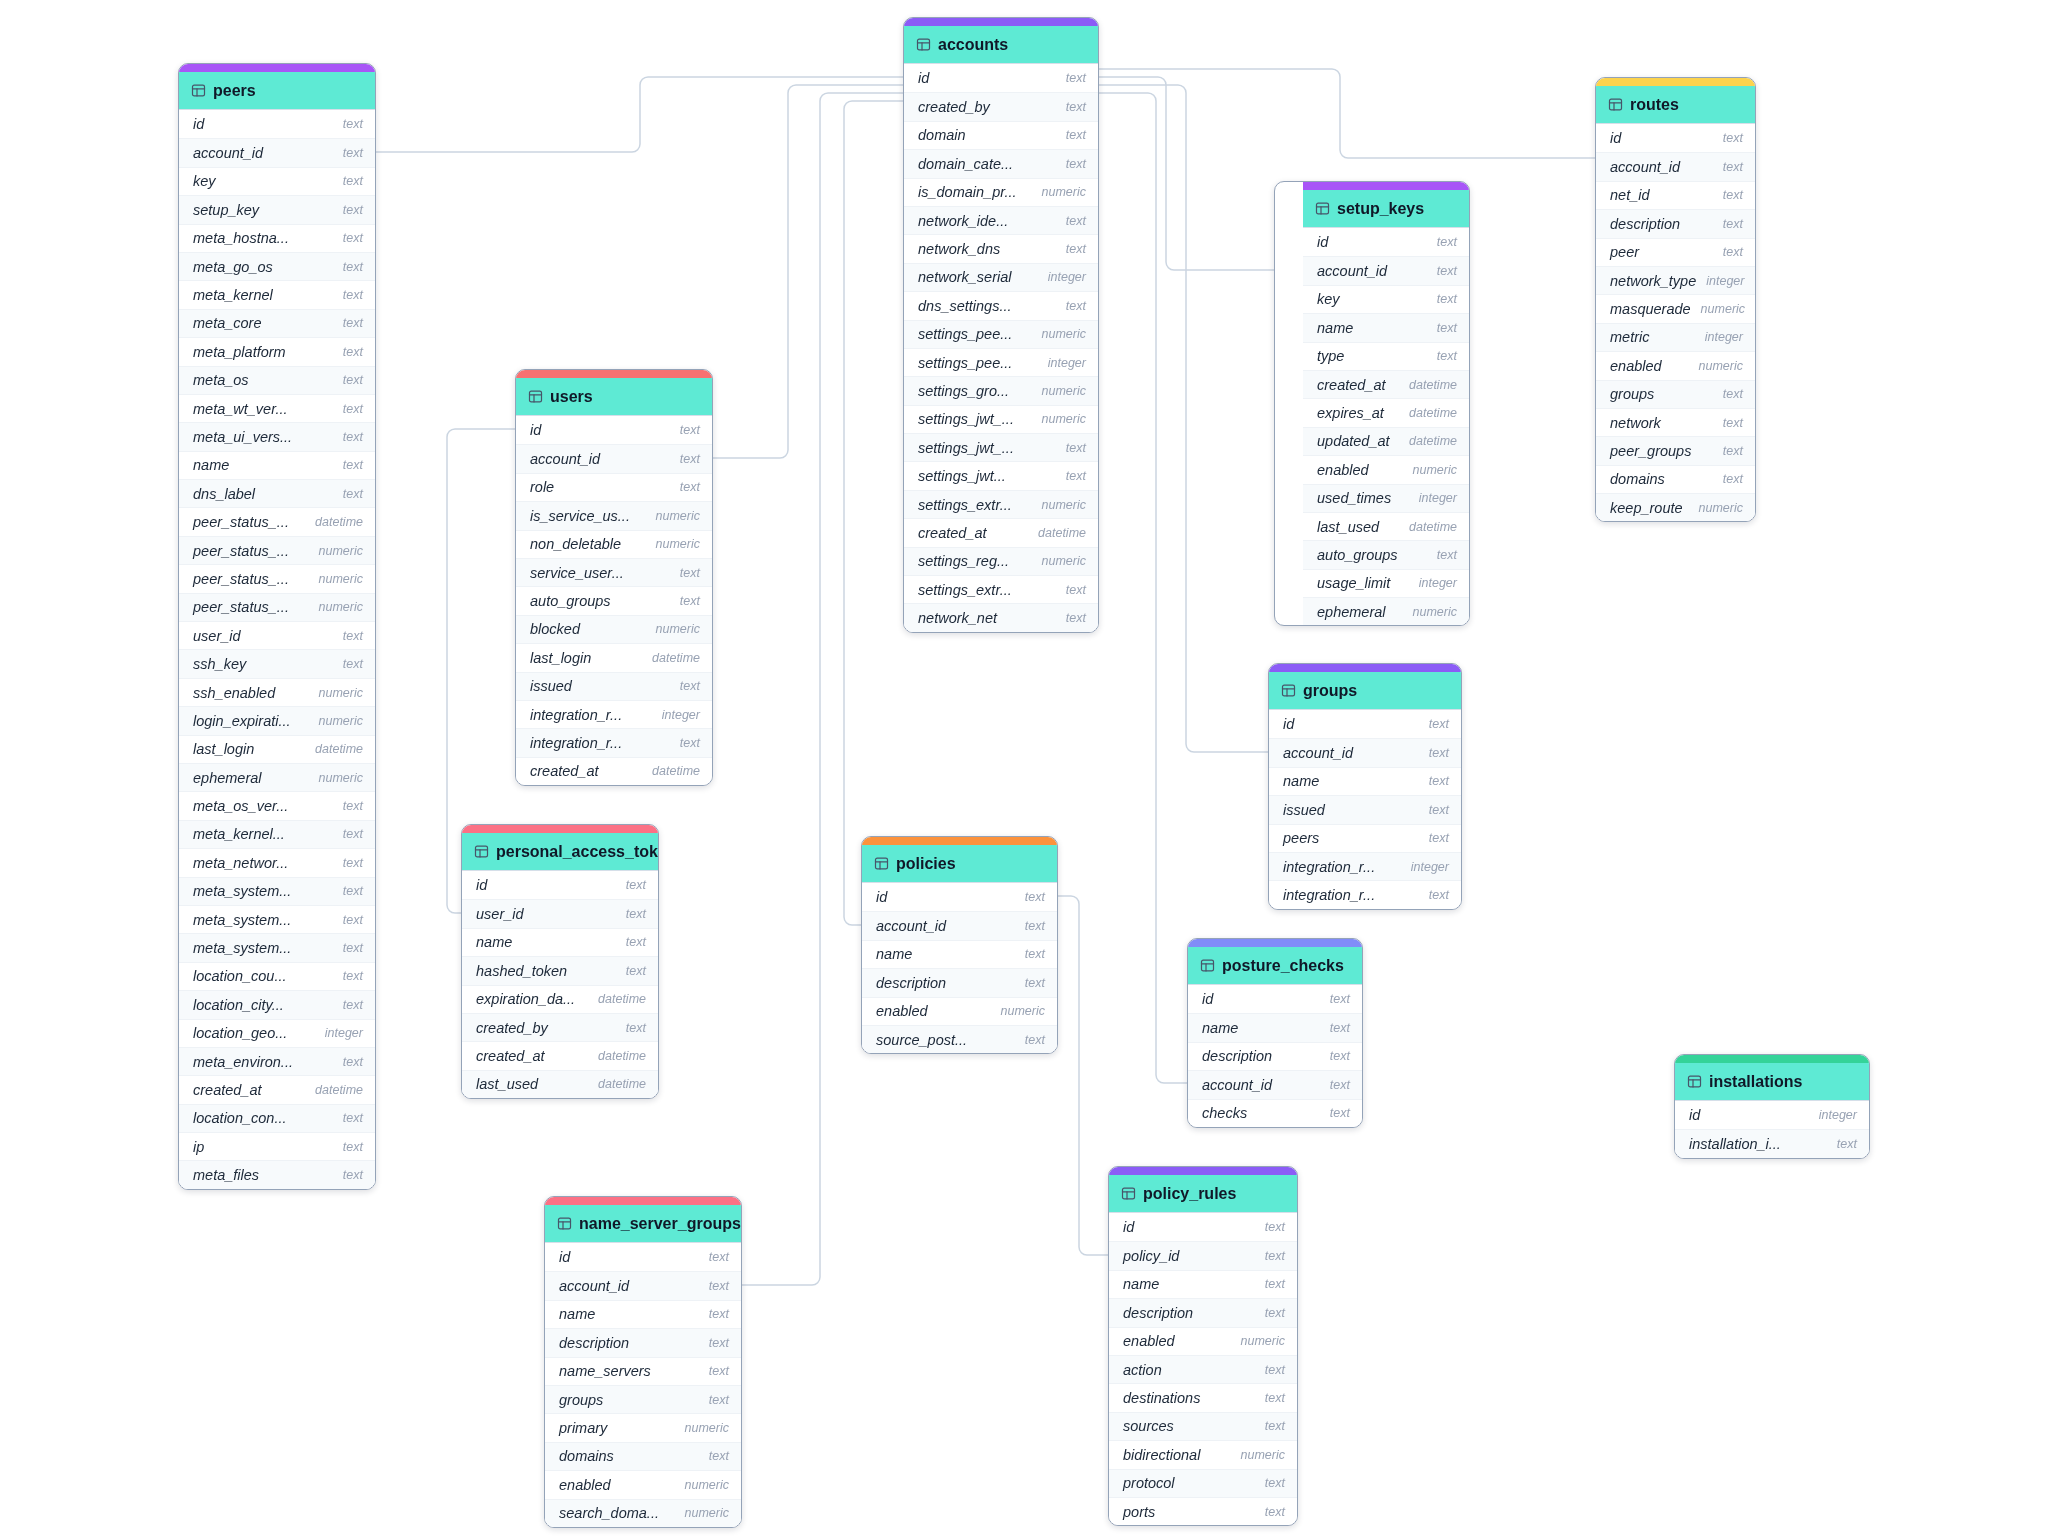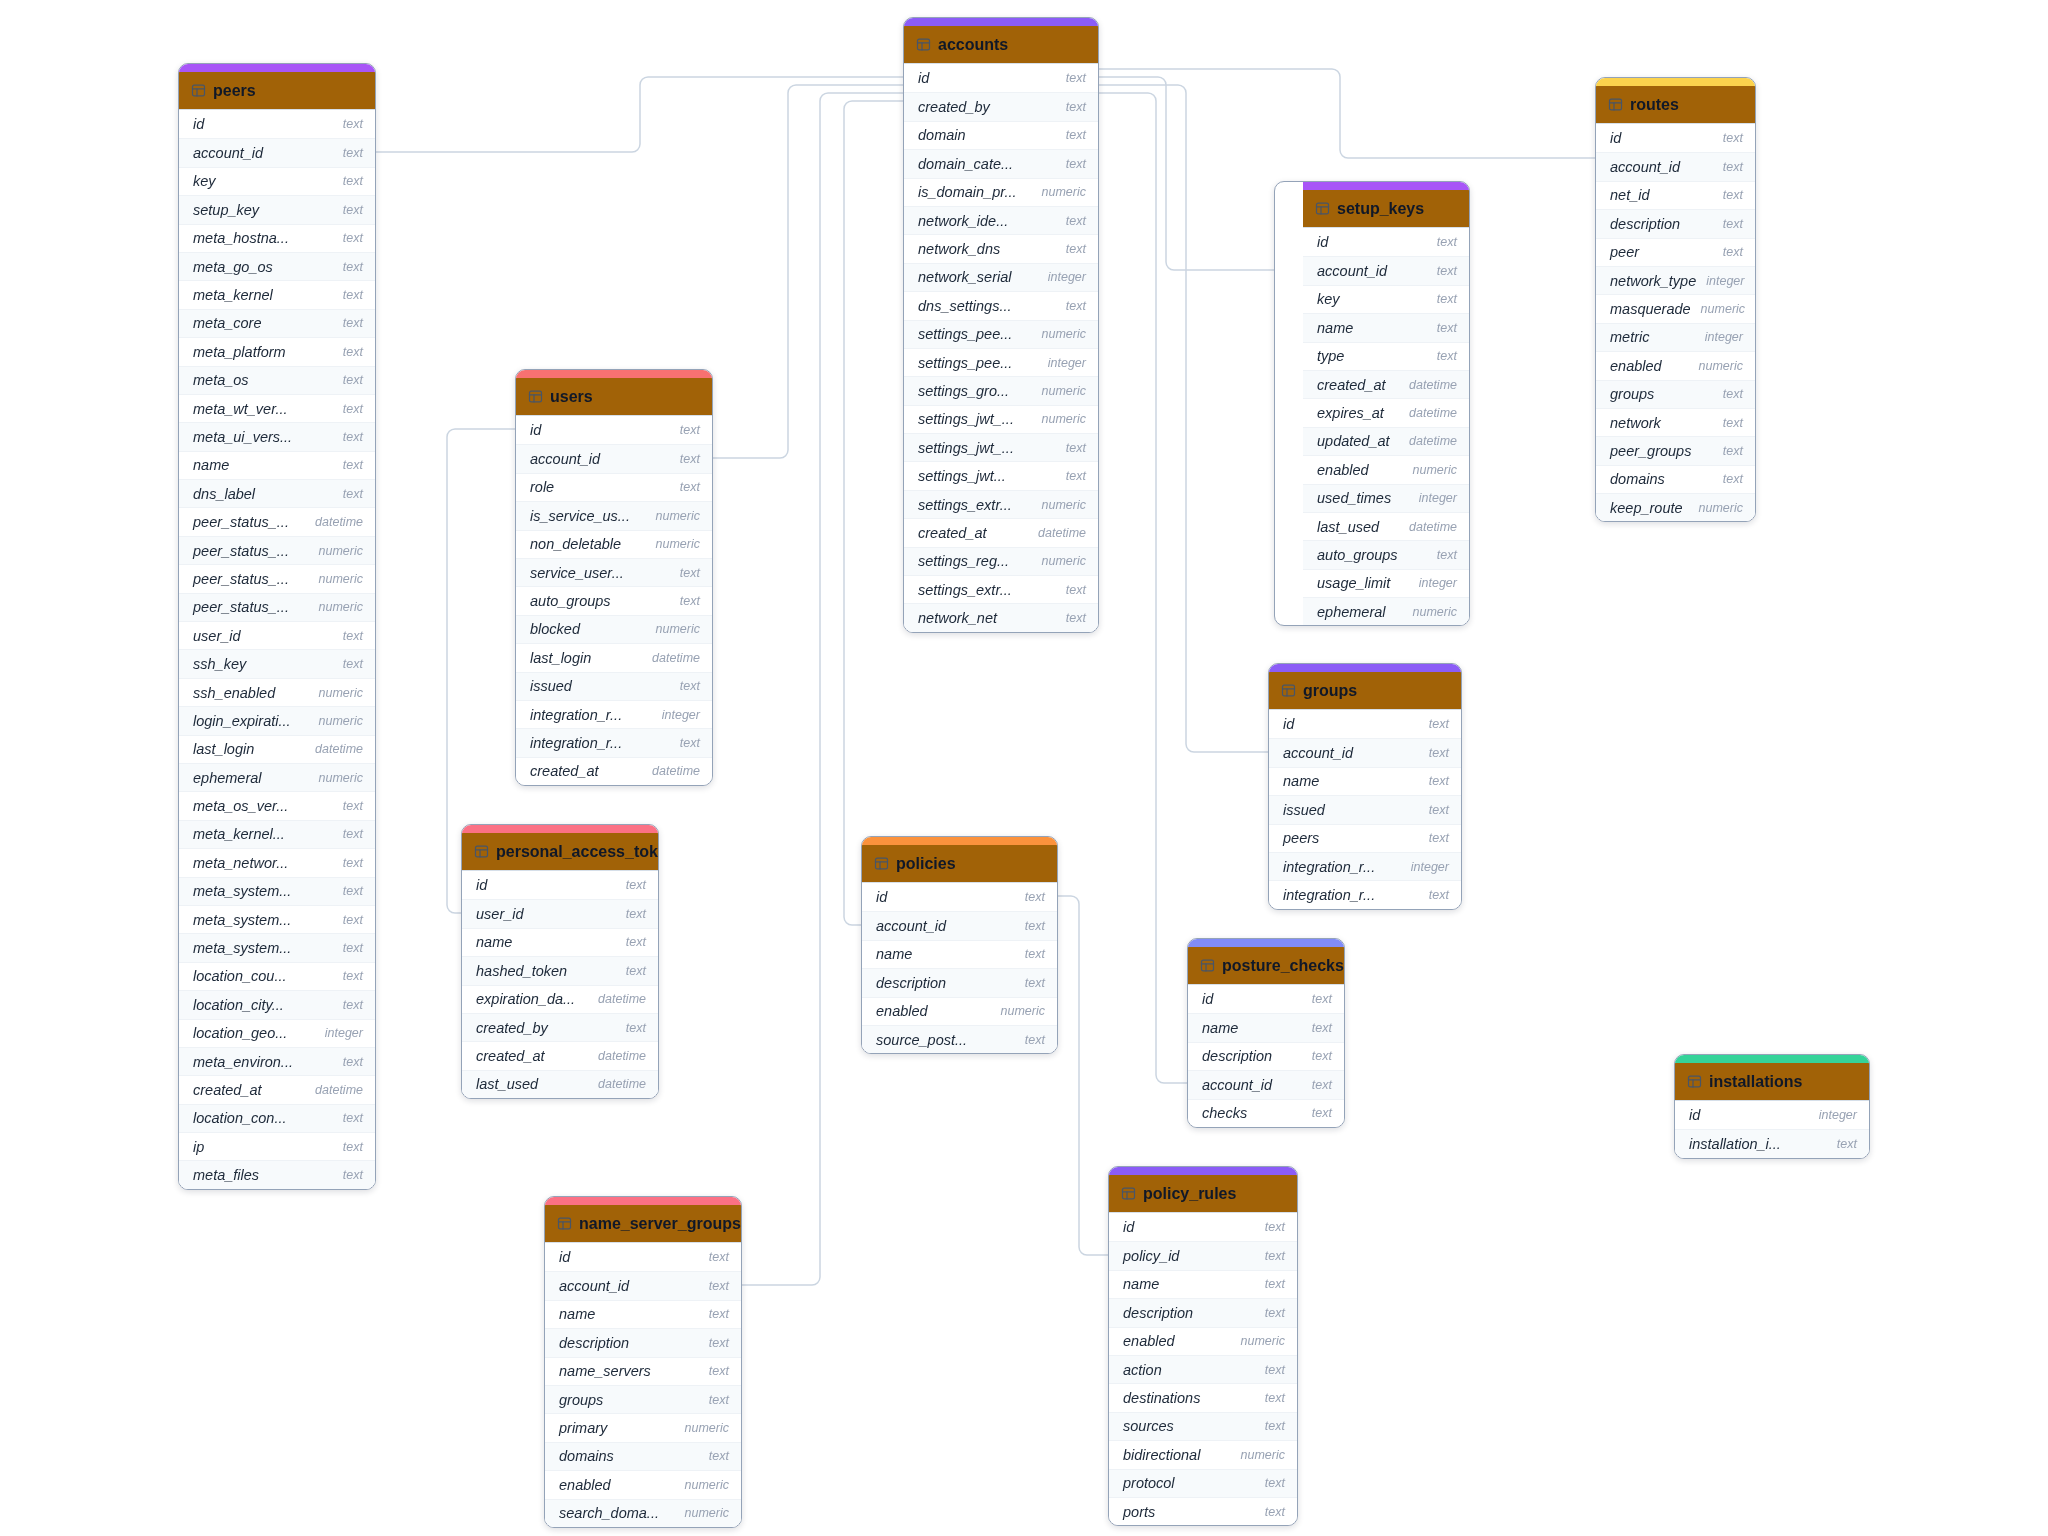--- a/index.html
+++ b/index.html
@@ -31,21 +31,21 @@
     overflow: hidden;
     box-shadow: 0 2px 6px rgba(15,23,42,0.14);
   }
   .accent { height: 8px; }
   .t-header {
     height: 38px;
     display: flex;
     align-items: center;
     gap: 7px;
     padding: 0 12px;
-    background: #a16207;
+    background: #5eead4;
     border-bottom: 1px solid #d6dfe9;
   }
   .t-icon { display: flex; flex: 0 0 auto; }
   .t-name {
     font-size: 16px;
     font-weight: 700;
     color: #101828;
     white-space: nowrap;
   }
   .t-rows { background: #fff; font-style: italic; }
@@ -679,21 +679,21 @@
         <div class="f-row">
           <span class="f-name">enabled</span>
           <span class="f-type">numeric</span>
         </div>
         <div class="f-row">
           <span class="f-name">source_post...</span>
           <span class="f-type">text</span>
         </div>
       </div>
   </div>
-    <div class="table-card" style="left: 1187px; top: 938px; width: 158px;">
+    <div class="table-card" style="left: 1187px; top: 938px; width: 176px;">
     <div class="accent" style="background: rgb(129, 140, 248);"></div>
     <div class="t-header">
       <span class="t-icon">
         <svg width="15" height="15" viewBox="0 0 16 16" fill="none" stroke="#475569" stroke-width="1.3" stroke-linecap="round">
           <rect x="1.6" y="2.2" width="12.8" height="11.6" rx="1.8"></rect>
           <line x1="1.6" y1="6.2" x2="14.4" y2="6.2"></line>
           <line x1="6.4" y1="6.2" x2="6.4" y2="13.8"></line>
         </svg>
       </span>
       <span class="t-name">posture_checks</span>

